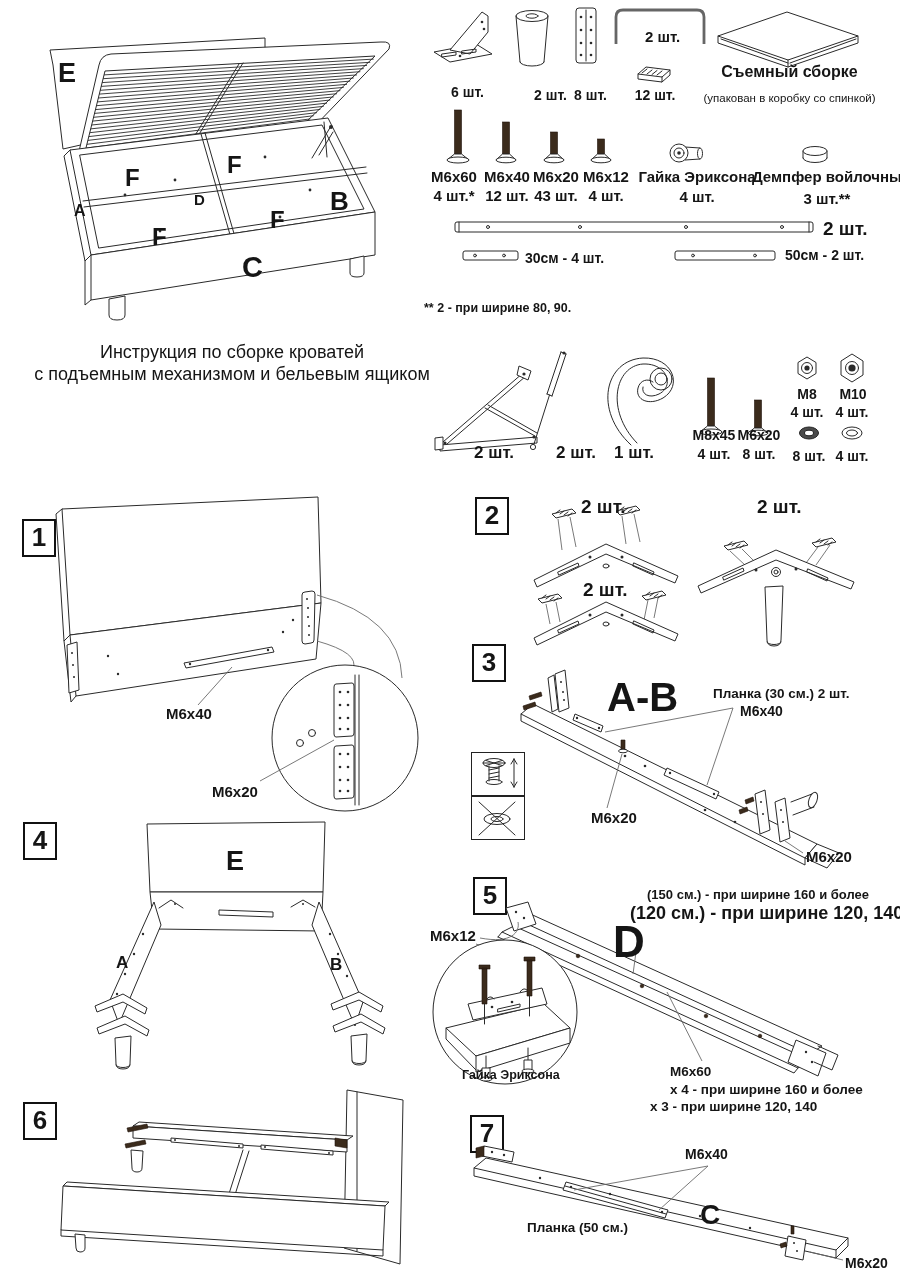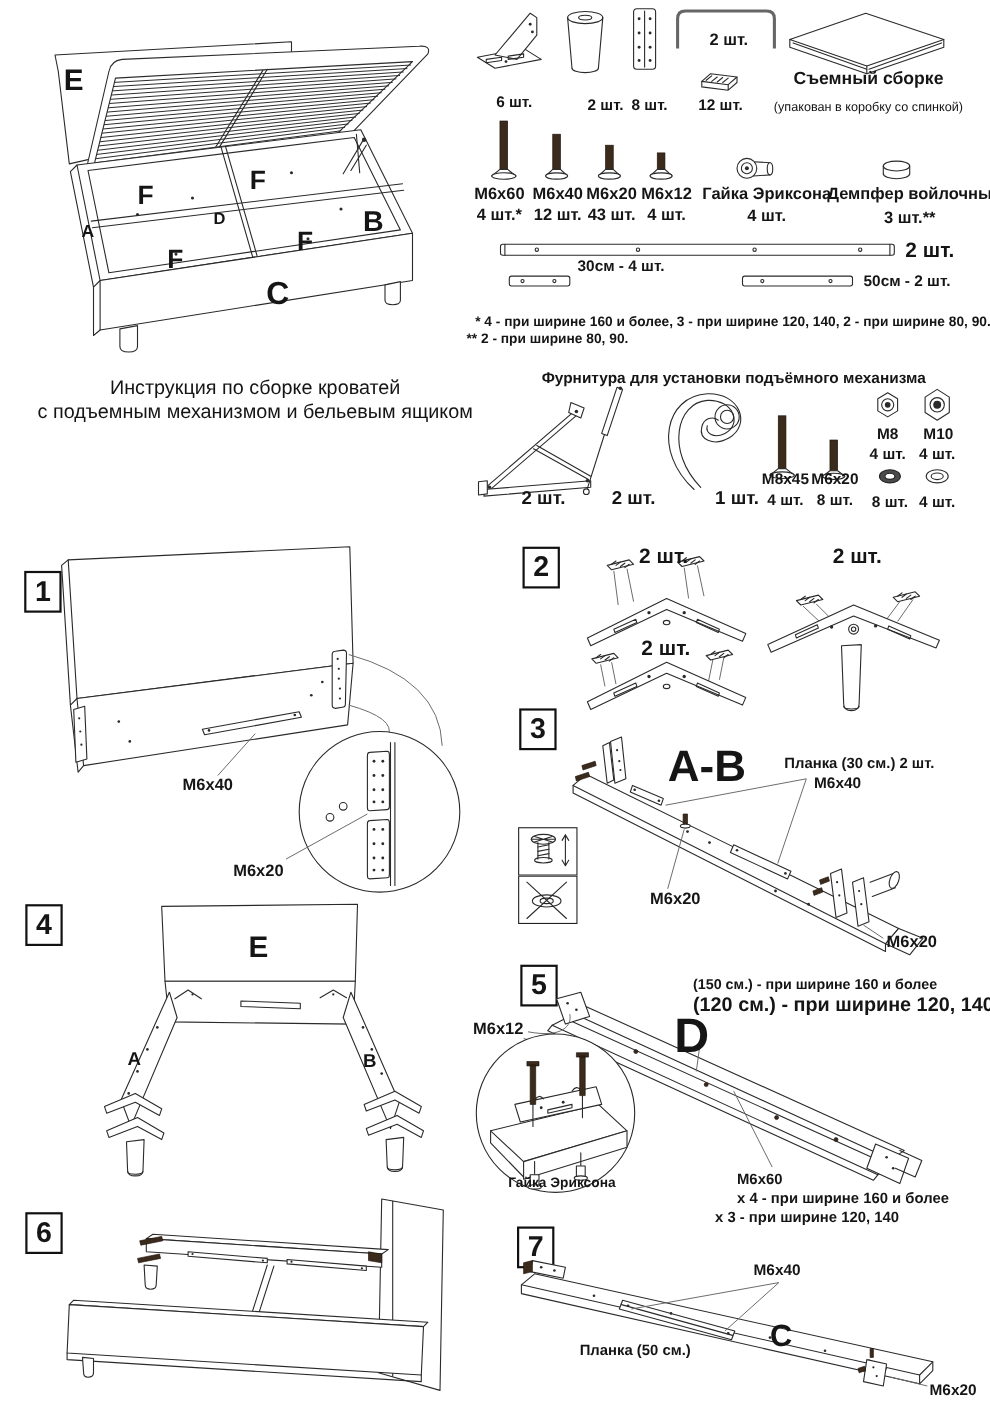--- a/index.html
+++ b/index.html
@@ -1,21 +1,21 @@
 <!DOCTYPE html>
 <html><head>
 <meta charset="utf-8">
 <style>
   html,body{margin:0;padding:0;background:#fff}
   .page{position:relative;width:900px;height:1280px;background:#fff;overflow:hidden;
         font-family:"Liberation Sans",sans-serif;color:#151515}
   .tx{position:absolute;white-space:nowrap;line-height:1.18}
   .b{font-weight:700}
   .c{text-align:center}
-  .r{text-align:left}
+  .r{text-align:center}
   .num{position:absolute;width:30px;height:34px;border:2px solid #111;background:#fff;
        font-size:26px;font-weight:700;text-align:center;line-height:33px}
   .d{position:absolute;overflow:visible}
   .ibox{position:absolute;width:52px;height:42px;border:1.5px solid #222;background:#fff}
   .ln{fill:none;stroke:#2a2a2a;stroke-width:1;stroke-linejoin:round;stroke-linecap:round}
   .lnw{fill:#fff;stroke:#2a2a2a;stroke-width:1;stroke-linejoin:round}
   .ld{fill:none;stroke:#6a6a6a;stroke-width:0.9}
   .drk{fill:#3b2b1c;stroke:#20130a;stroke-width:0.6}
   .dot{fill:#2a2a2a}
   .gr{stroke:#666;stroke-width:2.8;fill:none}
@@ -189,26 +189,24 @@
   <div class="tx b c" style="left:580px;top:168px;width:52px;font-size:15px">M6x12</div>
   <div class="tx b c" style="left:426px;top:187px;width:56px;font-size:15px">4 шт.*</div>
   <div class="tx b c" style="left:481px;top:187px;width:52px;font-size:15px">12 шт.</div>
   <div class="tx b c" style="left:530px;top:187px;width:52px;font-size:15px">43 шт.</div>
   <div class="tx b c" style="left:580px;top:187px;width:52px;font-size:15px">4 шт.</div>
   <div class="tx b c" style="left:637px;top:168px;width:120px;font-size:15px">Гайка Эриксона</div>
   <div class="tx b c" style="left:637px;top:188px;width:120px;font-size:15px">4 шт.</div>
   <div class="tx b c" style="left:752px;top:168px;width:150px;font-size:15px">Демпфер войлочный</div>
   <div class="tx b c" style="left:752px;top:190px;width:150px;font-size:15px">3 шт.**</div>
   <div class="tx b" style="left:823px;top:218px;font-size:19px">2 шт.</div>
-  <div class="tx b" style="left:525px;top:233px;font-size:14px">30см - 4 шт.</div>
+  <div class="tx b" style="left:525px;top:250px;font-size:14px">30см - 4 шт.</div>
   <div class="tx b" style="left:785px;top:247px;font-size:14px">50см - 2 шт.</div>
-  <div class="tx b" style="left:432px;top:285px;font-size:12.5px">* 4 - при ширине 160 и более, 3 - при ширине 120, 140, 2 - при ширине 80, 90.</div>
   <div class="tx b" style="left:424px;top:301px;font-size:12.5px">** 2 - при ширине 80, 90.</div>
 
-  <div class="tx b c" style="left:460px;top:335px;width:414px;font-size:14px">Фурнитура для установки подъёмного механизма</div>
   <svg class="d" style="left:435px;top:348px" width="465" height="120" viewBox="0 0 465 120">
     <g>
       <path class="lnw" d="M5,97 L102,89 L102,95 L5,103 Z"></path>
       <path class="ln" d="M8,94 L88,25 M12,96 L91,28"></path>
       <path class="lnw" d="M84,18 L96,23 L93,32 L82,27 Z"></path>
       <path class="ln" d="M50,60 L100,88 M53,57 L102,85"></path>
       <path class="lnw" d="M0,90 L8,89 L8,101 L0,102 Z"></path>
       <circle class="dot" cx="10" cy="95" r="1.6"></circle>
         <circle class="dot" cx="89" cy="26" r="1.6"></circle>
         <circle class="dot" cx="99" cy="89" r="1.6"></circle>
@@ -249,21 +247,21 @@
       <ellipse cx="374" cy="85" rx="9.5" ry="6" fill="#4a4a4a" stroke="#222"></ellipse>
       <ellipse cx="374" cy="85" rx="4.5" ry="2.8" fill="#fff" stroke="#222"></ellipse>
     </g>
     <g>
       <ellipse class="lnw" cx="417" cy="85" rx="10" ry="6"></ellipse>
       <ellipse class="ln" cx="417" cy="85" rx="5.5" ry="3"></ellipse>
     </g>
   </svg>
   <div class="tx b c" style="left:464px;top:443px;width:60px;font-size:17px">2 шт.</div>
   <div class="tx b c" style="left:546px;top:443px;width:60px;font-size:17px">2 шт.</div>
-  <div class="tx b c" style="left:640px;top:443px;width:60px;font-size:17px">1 шт.</div>
+  <div class="tx b c" style="left:604px;top:443px;width:60px;font-size:17px">1 шт.</div>
   <div class="tx b c" style="left:688px;top:427px;width:52px;font-size:14px">M8x45</div>
   <div class="tx b c" style="left:688px;top:446px;width:52px;font-size:14px">4 шт.</div>
   <div class="tx b c" style="left:733px;top:427px;width:52px;font-size:14px">M6x20</div>
   <div class="tx b c" style="left:733px;top:446px;width:52px;font-size:14px">8 шт.</div>
   <div class="tx b c" style="left:792px;top:386px;width:30px;font-size:14px">M8</div>
   <div class="tx b c" style="left:782px;top:404px;width:50px;font-size:14px">4 шт.</div>
   <div class="tx b c" style="left:837px;top:386px;width:32px;font-size:14px">M10</div>
   <div class="tx b c" style="left:827px;top:404px;width:50px;font-size:14px">4 шт.</div>
   <div class="tx b c" style="left:784px;top:448px;width:50px;font-size:14px">8 шт.</div>
   <div class="tx b c" style="left:827px;top:448px;width:50px;font-size:14px">4 шт.</div>

